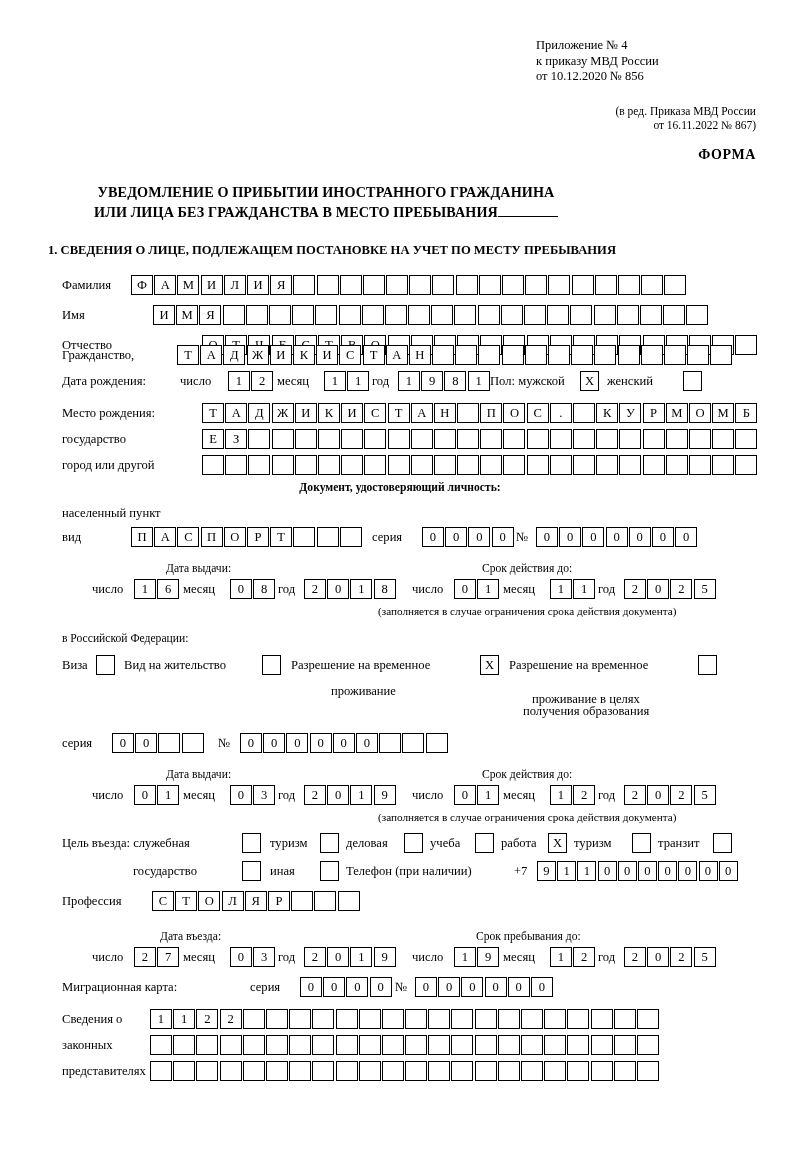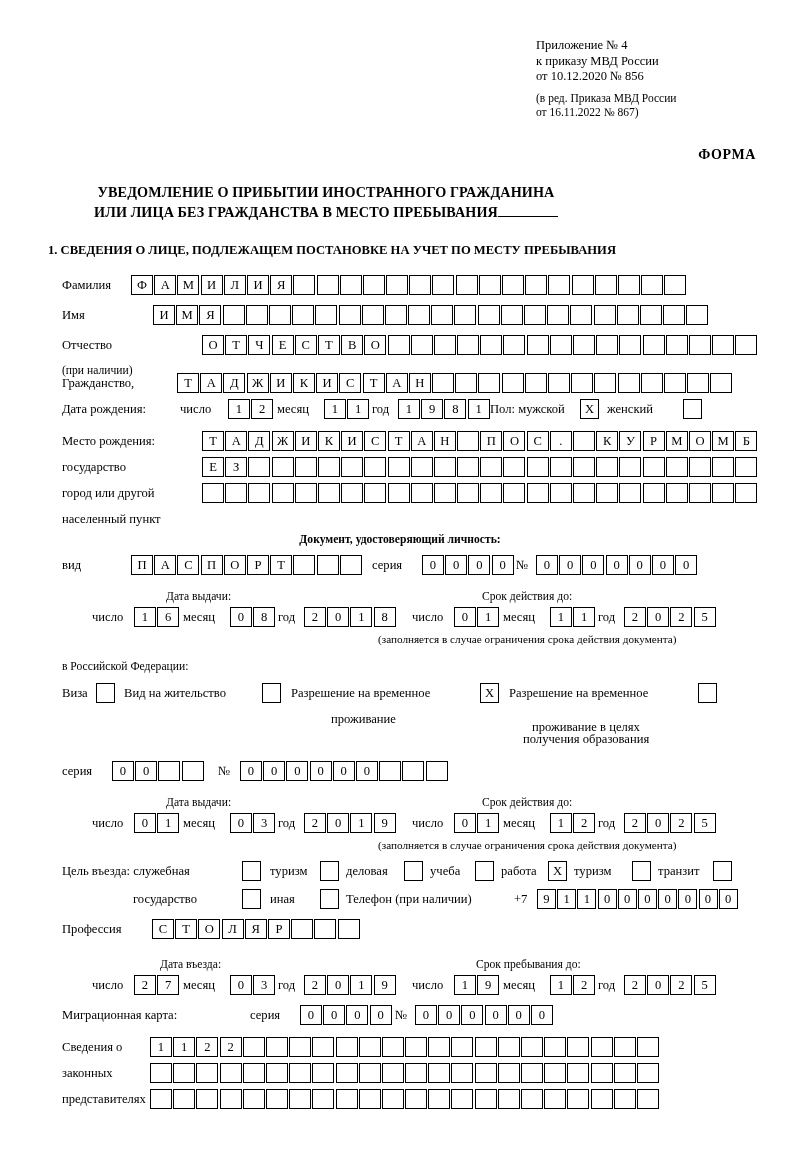--- a/index.html
+++ b/index.html
@@ -26,21 +26,21 @@
   
   .doc-header {
     position: absolute;
     top: 38px;
     right: 44px;
     width: 220px;
     font-size: 12.5px;
     line-height: 15.5px;
     text-align: left;
   }
-  .doc-header .grp2 { margin-top: 6px; font-size: 11.5px; line-height: 14px; }
+  .doc-header .grp2 { margin-top: 19px; font-size: 11.5px; line-height: 14px; text-align: right; }
   .form-word {
     position: absolute;
     top: 147px;
     right: 44px;
     font-size: 14px;
     font-weight: bold;
     letter-spacing: 0.6px;
   }
 
   .title {
@@ -236,23 +236,20 @@
           <div class="bx"></div>
           <div class="bx"></div>
           <div class="bx"></div>
           <div class="bx"></div>
           <div class="bx"></div>
           <div class="bx"></div>
           <div class="bx"></div>
         </div>
     </div>
 
-    <div class="row" style="height:28px">
-      <div class="lbl small" style="left:62px; top:-2px">(при наличии)</div>
-    </div>
 
     <div class="row" style="height:26px; margin-top:-18px">
       <div class="lbl" style="left:62px; top:0">Гражданство,</div>
       <div class="boxes" id="bx-citizenship" style="left:177px; top:0">
           <div class="bx">Т</div>
           <div class="bx">А</div>
           <div class="bx">Д</div>
           <div class="bx">Ж</div>
           <div class="bx">И</div>
           <div class="bx">К</div>
@@ -382,26 +379,26 @@
           <div class="bx"></div>
           <div class="bx"></div>
           <div class="bx"></div>
           <div class="bx"></div>
           <div class="bx"></div>
           <div class="bx"></div>
           <div class="bx"></div>
           <div class="bx"></div>
         </div>
     </div>
+    <div class="row" style="height:22px">
+      <div class="bold-center" style="top:0; text-align:center">Документ, удостоверяющий личность:</div>
+    </div>
+
     <div class="row" style="height:24px">
       <div class="lbl" style="left:62px; top:0">населенный пункт</div>
-    </div>
-
-    <div class="row" style="height:22px">
-      <div class="bold-center" style="top:0; text-align:center">Документ, удостоверяющий личность:</div>
     </div>
 
     <div class="row" style="height:32px">
       <div class="lbl" style="left:62px; top:0">вид</div>
       <div class="boxes" id="bx-doc-kind" style="left:131px; top:0">
           <div class="bx">П</div>
           <div class="bx">А</div>
           <div class="bx">С</div>
           <div class="bx">П</div>
           <div class="bx">О</div>

